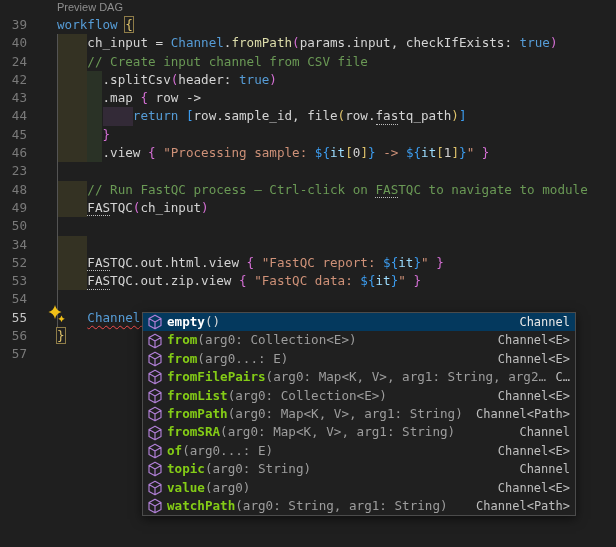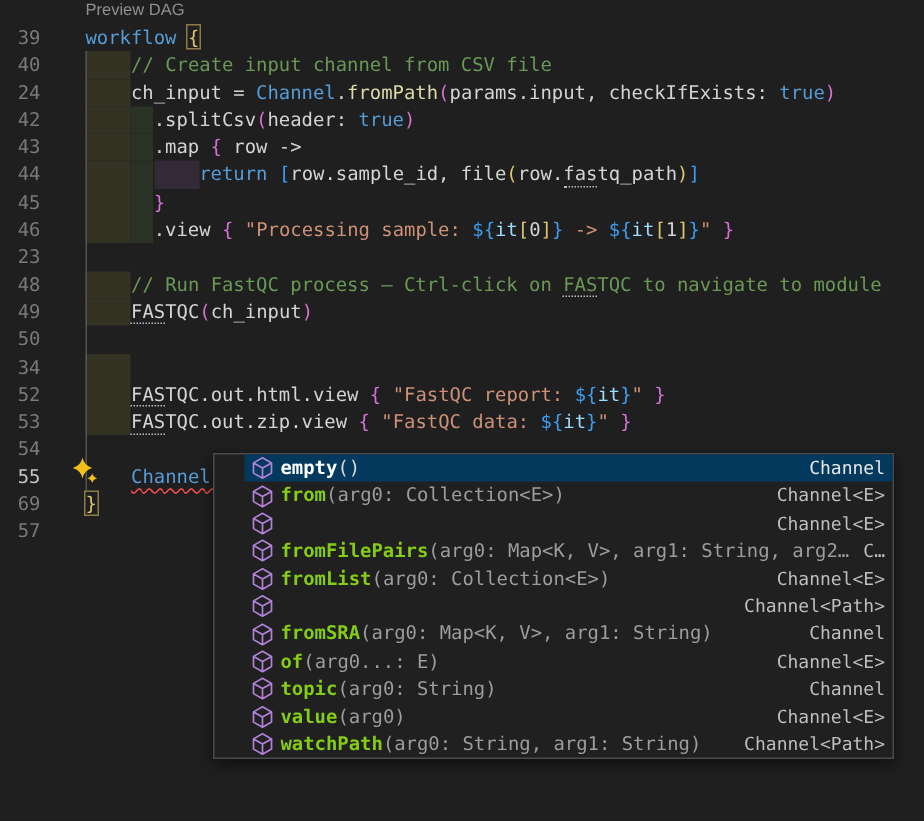--- a/index.html
+++ b/index.html
@@ -30,22 +30,22 @@
   .pr{color:#9cdcfe;}
   .b1{color:#e0c46c;}
   .b2{color:#d670d6;}
   .b3{color:#3c9df0;}
   .box{outline:1px solid #8e7c48;outline-offset:0px;}
   .err{text-decoration:underline wavy #f14c4c 1px;text-underline-offset:3px;}
   .hint{border-bottom:1.5px dotted #bdbdbd;padding-bottom:0.5px;}
   
   #sparkle{position:absolute;left:46px;top:304px;width:22px;height:22px;cursor:pointer;z-index:3;}
   
-  #suggest{position:absolute;left:142px;top:302px;width:432px;background:#202020;
-           border:1px solid #4b4b4b;z-index:5;box-shadow:0 3px 10px rgba(0,0,0,0.55);padding-left:20px;}
+  #suggest{position:absolute;left:142px;top:312px;width:432px;background:#202020;
+           border:1px solid #4b4b4b;z-index:5;box-shadow:0 3px 10px rgba(0,0,0,0.55);}
   .sitem{display:flex;align-items:center;height:18.4px;padding:0 5px 0 2px;cursor:pointer;}
   .sitem .micon{width:16px;height:16px;flex:0 0 16px;margin:0 4px 0 2px;}
   .sitem .slabel{flex:1 1 auto;white-space:pre;overflow:hidden;color:#9d9d9d;}
   .sitem .slabel b{color:#84cc16;font-weight:bold;}
   .sitem .stype{margin-left:auto;padding-left:10px;white-space:pre;color:#bfbfbf;font-size:12px;}
   .sitem.sel{background:#04395e;}
   .sitem.sel .slabel{color:#d8d8d8;}
   .sitem.sel .slabel b{color:#ffffff;}
   .sitem.sel .stype{color:#e8e8e8;}
 </style>
@@ -65,28 +65,28 @@
       <div class="ln">46</div>
       <div class="ln">23</div>
       <div class="ln">48</div>
       <div class="ln">49</div>
       <div class="ln">50</div>
       <div class="ln">34</div>
       <div class="ln">52</div>
       <div class="ln">53</div>
       <div class="ln">54</div>
       <div class="ln active">55</div>
-      <div class="ln">69</div>
+      <div class="ln">56</div>
       <div class="ln">57</div>
     </div>
   <div id="indent-guide"></div>
   <div id="code">
       <div class="row"><span class="txt"><span class="kw">workflow</span><span class="pl"> </span><span class="b1 box">{</span></span></div>
+      <div class="row"><div class="band bl1" style="left: 0px; width: 30.34px;"></div><span class="txt"><span class="pl">    ch_input = </span><span class="kw">Channel</span><span class="pl">.</span><span class="fn">fromPath</span><span class="b2">(</span><span class="pl">params.input, checkIfExists: </span><span class="kw">true</span><span class="b2">)</span></span></div>
       <div class="row"><div class="band bl1" style="left: 0px; width: 30.34px;"></div><span class="txt"><span class="pl">    </span><span class="com">// Create input channel from CSV file</span></span></div>
-      <div class="row"><div class="band bl1" style="left: 0px; width: 30.34px;"></div><span class="txt"><span class="pl">    ch_input = </span><span class="kw">Channel</span><span class="pl">.</span><span class="fn">fromPath</span><span class="b2">(</span><span class="pl">params.input, checkIfExists: </span><span class="kw">true</span><span class="b2">)</span></span></div>
       <div class="row"><div class="band bl1" style="left: 0px; width: 30.34px;"></div><div class="band bl2" style="left: 30.34px; width: 15.17px;"></div><span class="txt"><span class="pl">      .splitCsv</span><span class="b2">(</span><span class="pl">header: </span><span class="kw">true</span><span class="b2">)</span></span></div>
       <div class="row"><div class="band bl1" style="left: 0px; width: 30.34px;"></div><div class="band bl2" style="left: 30.34px; width: 15.17px;"></div><span class="txt"><span class="pl">      .map </span><span class="b2">{</span><span class="pl"> row -&gt;</span></span></div>
       <div class="row"><div class="band bl1" style="left: 0px; width: 30.34px;"></div><div class="band bl2" style="left: 30.34px; width: 15.17px;"></div><div class="band bl3" style="left: 45.51px; width: 30.34px;"></div><span class="txt"><span class="pl">          </span><span class="kw">return</span><span class="pl"> </span><span class="b3">[</span><span class="pl">row.sample_id, file</span><span class="b1">(</span><span class="pl">row.</span><span class="pl hint">fas</span><span class="pl">tq_path</span><span class="b1">)</span><span class="b3">]</span></span></div>
       <div class="row"><div class="band bl1" style="left: 0px; width: 30.34px;"></div><div class="band bl2" style="left: 30.34px; width: 15.17px;"></div><span class="txt"><span class="pl">      </span><span class="b2">}</span></span></div>
       <div class="row"><div class="band bl1" style="left: 0px; width: 30.34px;"></div><div class="band bl2" style="left: 30.34px; width: 15.17px;"></div><span class="txt"><span class="pl">      .view </span><span class="b2">{</span><span class="pl"> </span><span class="str">"Processing sample: </span><span class="b3">${</span><span class="pr">it</span><span class="b1">[</span><span class="pl">0</span><span class="b1">]</span><span class="b3">}</span><span class="str"> -&gt; </span><span class="b3">${</span><span class="pr">it</span><span class="b1">[</span><span class="pl">1</span><span class="b1">]</span><span class="b3">}</span><span class="str">"</span><span class="pl"> </span><span class="b2">}</span></span></div>
       <div class="row"><span class="txt"></span></div>
       <div class="row"><div class="band bl1" style="left: 0px; width: 30.34px;"></div><span class="txt"><span class="pl">    </span><span class="com">// Run FastQC process – Ctrl-click on </span><span class="com hint">FAS</span><span class="com">TQC to navigate to module</span></span></div>
       <div class="row"><div class="band bl1" style="left: 0px; width: 30.34px;"></div><span class="txt"><span class="pl">    </span><span class="pl hint">FAS</span><span class="pl">TQC</span><span class="b2">(</span><span class="pl">ch_input</span><span class="b2">)</span></span></div>
       <div class="row"><span class="txt"></span></div>
       <div class="row"><div class="band bl1" style="left: 0px; width: 30.34px;"></div></div>
@@ -115,40 +115,42 @@
         <svg class="micon" viewBox="0 0 16 16">
           <path d="M8 1.2 L14 4.6 V11.4 L8 14.8 L2 11.4 V4.6 Z M2 4.6 L8 8 L14 4.6 M8 8 V14.8" fill="none" stroke="#b180d7" stroke-width="1.15" stroke-linejoin="round"></path>
         </svg>
         <span class="slabel"><b>from</b><span>(arg0: Collection&lt;E&gt;)</span></span>
         <span class="stype">Channel&lt;E&gt;</span>
       </div>
       <div class="sitem">
         <svg class="micon" viewBox="0 0 16 16">
           <path d="M8 1.2 L14 4.6 V11.4 L8 14.8 L2 11.4 V4.6 Z M2 4.6 L8 8 L14 4.6 M8 8 V14.8" fill="none" stroke="#b180d7" stroke-width="1.15" stroke-linejoin="round"></path>
         </svg>
+        <span class="slabel"><b>from</b><span>(arg0...: E)</span></span>
         <span class="stype">Channel&lt;E&gt;</span>
       </div>
       <div class="sitem">
         <svg class="micon" viewBox="0 0 16 16">
           <path d="M8 1.2 L14 4.6 V11.4 L8 14.8 L2 11.4 V4.6 Z M2 4.6 L8 8 L14 4.6 M8 8 V14.8" fill="none" stroke="#b180d7" stroke-width="1.15" stroke-linejoin="round"></path>
         </svg>
         <span class="slabel"><b>fromFilePairs</b><span>(arg0: Map&lt;K, V&gt;, arg1: String, arg2…</span></span>
         <span class="stype">C…</span>
       </div>
       <div class="sitem">
         <svg class="micon" viewBox="0 0 16 16">
           <path d="M8 1.2 L14 4.6 V11.4 L8 14.8 L2 11.4 V4.6 Z M2 4.6 L8 8 L14 4.6 M8 8 V14.8" fill="none" stroke="#b180d7" stroke-width="1.15" stroke-linejoin="round"></path>
         </svg>
         <span class="slabel"><b>fromList</b><span>(arg0: Collection&lt;E&gt;)</span></span>
         <span class="stype">Channel&lt;E&gt;</span>
       </div>
       <div class="sitem">
         <svg class="micon" viewBox="0 0 16 16">
           <path d="M8 1.2 L14 4.6 V11.4 L8 14.8 L2 11.4 V4.6 Z M2 4.6 L8 8 L14 4.6 M8 8 V14.8" fill="none" stroke="#b180d7" stroke-width="1.15" stroke-linejoin="round"></path>
         </svg>
+        <span class="slabel"><b>fromPath</b><span>(arg0: Map&lt;K, V&gt;, arg1: String)</span></span>
         <span class="stype">Channel&lt;Path&gt;</span>
       </div>
       <div class="sitem">
         <svg class="micon" viewBox="0 0 16 16">
           <path d="M8 1.2 L14 4.6 V11.4 L8 14.8 L2 11.4 V4.6 Z M2 4.6 L8 8 L14 4.6 M8 8 V14.8" fill="none" stroke="#b180d7" stroke-width="1.15" stroke-linejoin="round"></path>
         </svg>
         <span class="slabel"><b>fromSRA</b><span>(arg0: Map&lt;K, V&gt;, arg1: String)</span></span>
         <span class="stype">Channel</span>
       </div>
       <div class="sitem">

